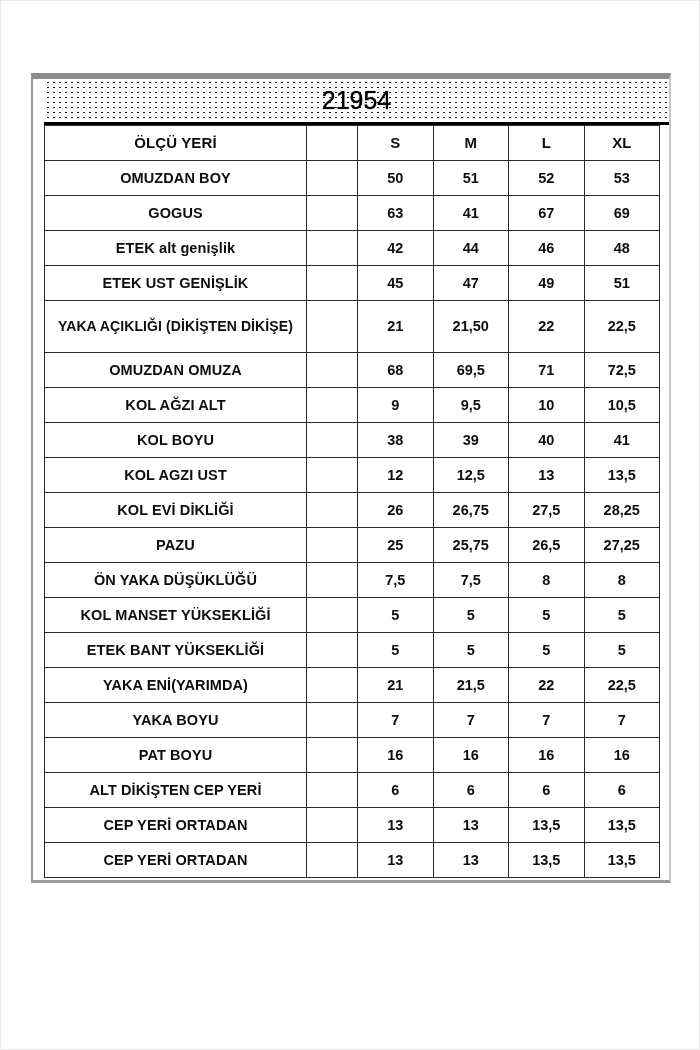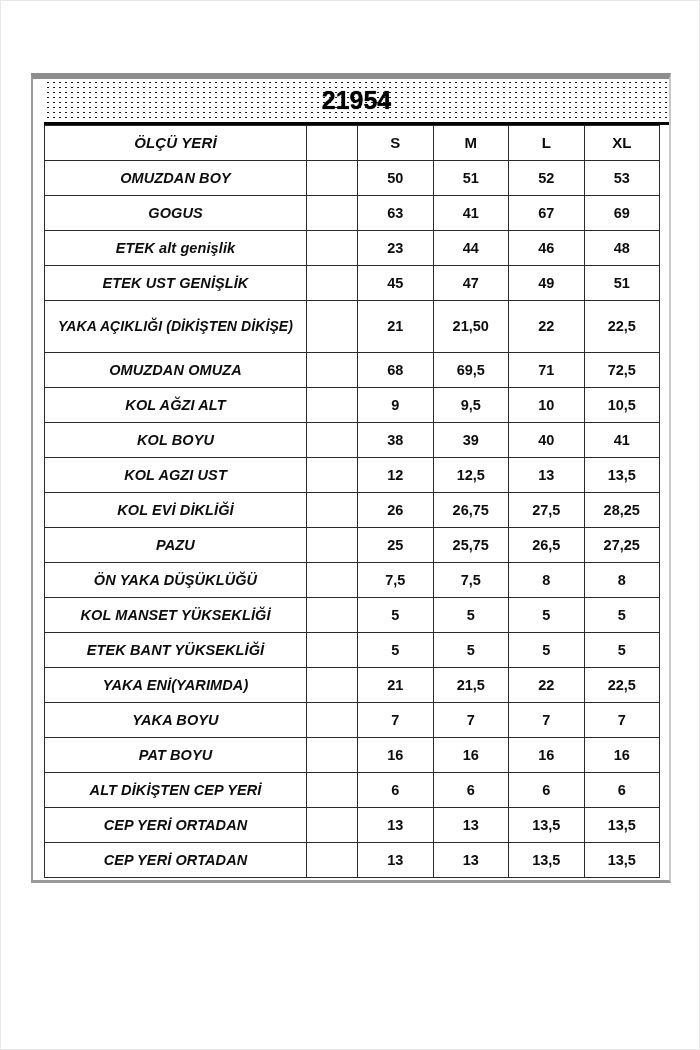--- a/index.html
+++ b/index.html
@@ -59,21 +59,21 @@
   #title-text {
     position: absolute;
     left: 0;
     right: 0;
     top: 0;
     bottom: 0;
     display: flex;
     align-items: center;
     justify-content: center;
     font-size: 25px;
-    font-weight: bold;
+    font-weight: normal;
     color: #000000;
     letter-spacing: 0px;
     text-shadow: 0 0 1px #000;
   }
 
   
   table.mtable {
     border-collapse: collapse;
     table-layout: fixed;
     width: 615px;
@@ -92,21 +92,20 @@
     color: #0d0d0d;
     text-align: center;
     vertical-align: middle;
     line-height: 1.12;
     box-sizing: border-box;
     background: #ffffff;
   }
   table.mtable td.label {
     font-size: 14.5px;
     letter-spacing: 0.1px;
-    font-style: italic;
   }
   table.mtable td.gap {
     background: #ffffff;
   }
   table.mtable td.val {
     font-size: 14.5px;
   }
   table.mtable tr.hdr td {
     font-size: 15px;
   }
@@ -159,21 +158,21 @@
             <td class="label">GOGUS</td>
             <td class="gap"></td>
             <td class="val">63</td>
             <td class="val">41</td>
             <td class="val">67</td>
             <td class="val">69</td>
           </tr>
           <tr>
             <td class="label">ETEK alt genişlik</td>
             <td class="gap"></td>
-            <td class="val">23</td>
+            <td class="val">42</td>
             <td class="val">44</td>
             <td class="val">46</td>
             <td class="val">48</td>
           </tr>
           <tr>
             <td class="label">ETEK UST GENİŞLİK</td>
             <td class="gap"></td>
             <td class="val">45</td>
             <td class="val">47</td>
             <td class="val">49</td>

